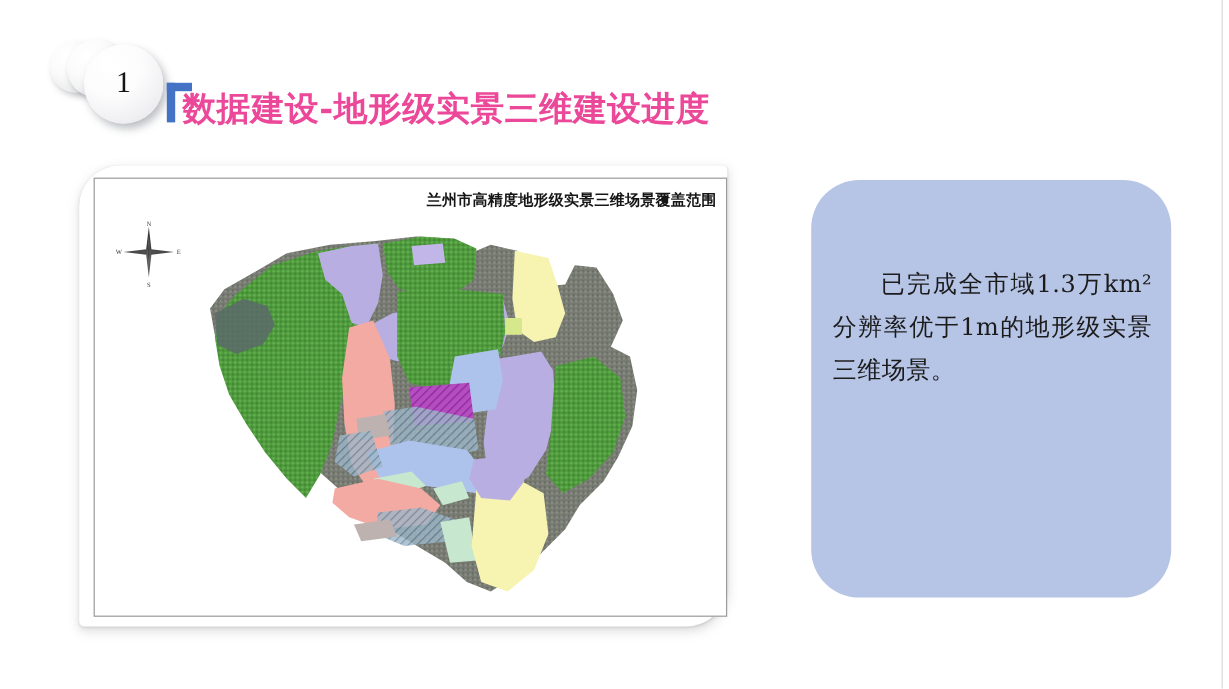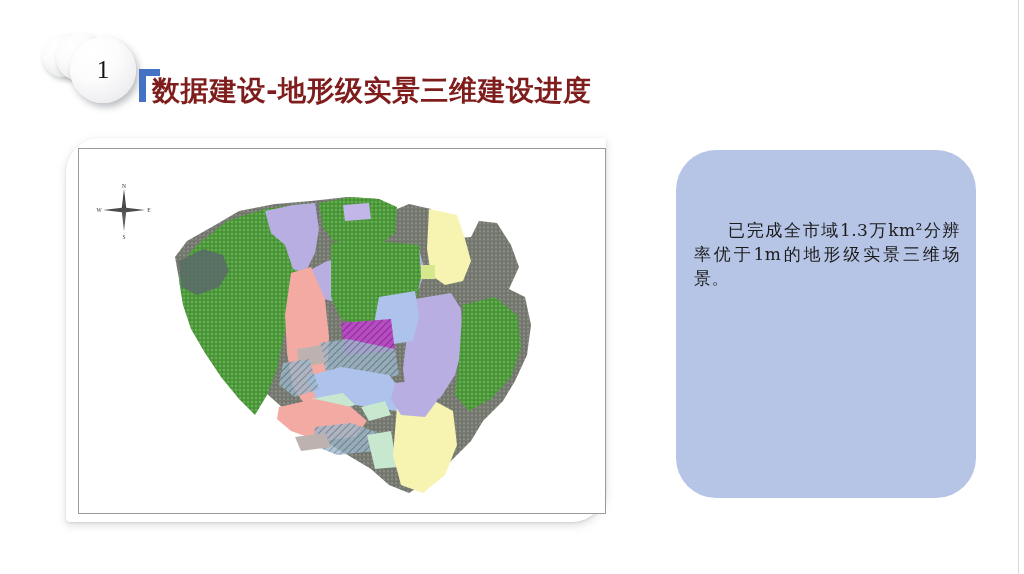--- a/index.html
+++ b/index.html
@@ -95,21 +95,21 @@
     background: #4472c4;
   }
 
   .slide-title {
     position: absolute;
     left: 152px;
     top: 72px;
     font-family: "DejaVu Serif", "Liberation Serif", serif;
     font-size: 28px;
     font-weight: bold;
-    color: #7f1d1d;
+    color: #ec4899;
     letter-spacing: 0.5px;
     white-space: nowrap;
   }
 
   
   .map-card {
     position: absolute;
     left: 66px;
     top: 138px;
     width: 540px;
@@ -169,23 +169,23 @@
     border-radius: 40px;
   }
   .info-body {
     position: absolute;
     left: 18px;
     top: 68px;
     width: 266px;
   }
   .info-para {
     font-family: "DejaVu Serif", "Liberation Serif", serif;
-    font-size: 17px;
+    font-size: 20px;
     color: #1b1b1b;
-    line-height: 24px;
+    line-height: 36px;
     text-indent: 2em;
     margin: 0 0 4px 0;
     letter-spacing: 0.4px;
     text-align: justify;
   }
 </style>
 </head>
 <body>
 
 <div id="slide">
@@ -203,20 +203,21 @@
     </div>
 
     <div class="title-mark"></div>
 
     <div class="slide-title">数据建设-地形级实景三维建设进度</div>
   </div>
 
   <div class="map-card">
     <div class="map-frame">
 
+      <div class="map-heading">兰州市高精度地形级实景三维场景覆盖范围</div>
 
       <svg class="compass" viewBox="0 0 62 62">
         <g fill="#3b3b3b" stroke="none">
           <polygon points="31,10 33.2,29 31,31 28.8,29"></polygon>
           <polygon points="31,52 33.2,33 31,31 28.8,33" fill="#5c5c5c"></polygon>
           <polygon points="10,31 29,33.2 31,31 29,28.8" fill="#4a4a4a"></polygon>
           <polygon points="52,31 33,33.2 31,31 33,28.8" fill="#4a4a4a"></polygon>
           <polygon points="31,14 32.4,30 31,31 29.6,30" fill="#ffffff" opacity="0.0"></polygon>
           <polygon points="31,18 32,31 31,44 30,31" fill="#6a6a6a"></polygon>
           <polygon points="31,24 31.6,31 31,38 30.4,31" fill="#2e2e2e"></polygon>

